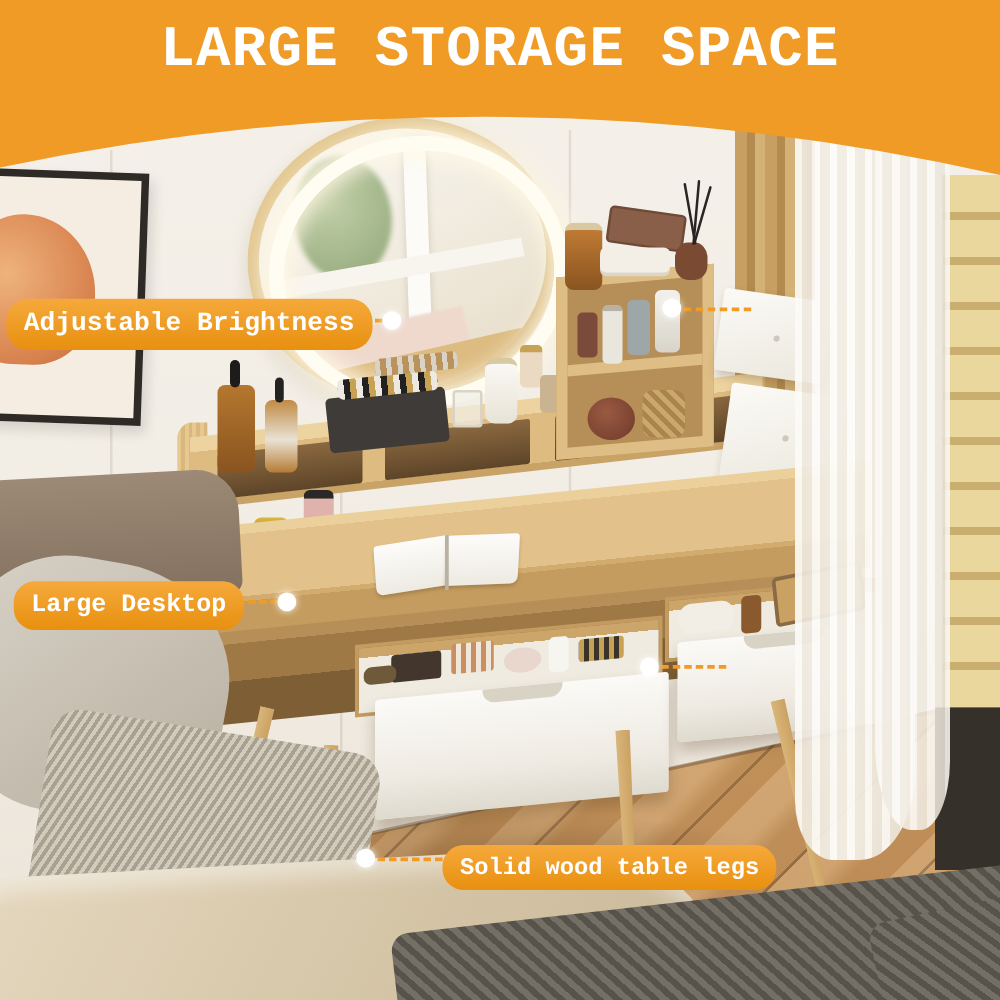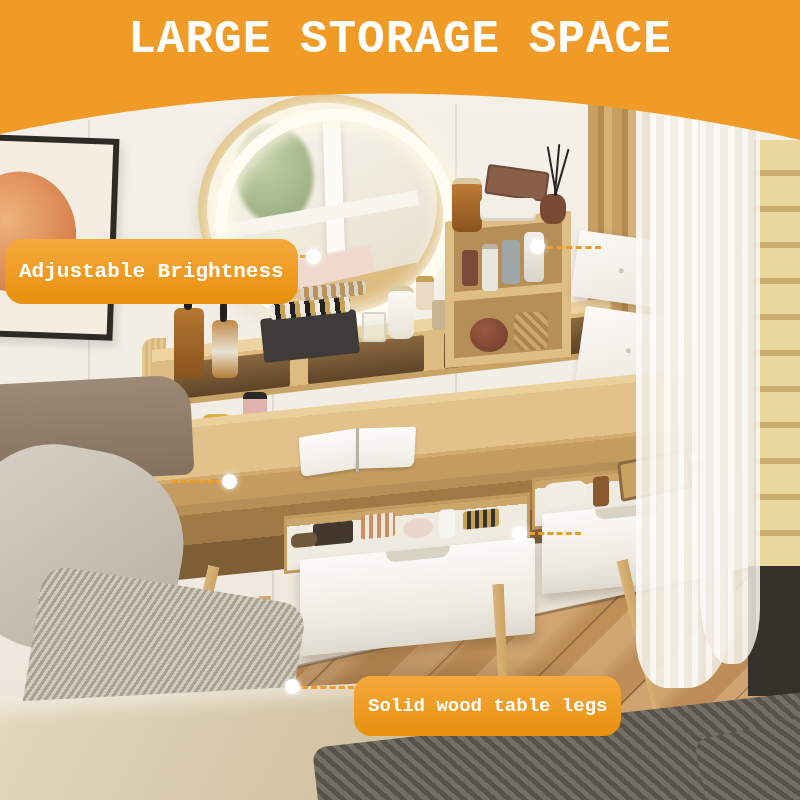--- a/index.html
+++ b/index.html
@@ -125,21 +125,21 @@
        repeating-linear-gradient(90deg,rgba(255,255,255,.55) 0 6px,rgba(226,219,205,.35) 6px 14px),
        linear-gradient(90deg,rgba(246,242,235,.82),rgba(251,248,242,.95) 40%,rgba(240,234,224,.85));}
   #sheer1{left:636px;top:0;width:96px;height:688px;border-radius:0 0 46% 32%/0 0 72px 48px;}
   #sheer2{left:700px;top:0;width:60px;height:664px;border-radius:0 0 40% 48%/0 0 56px 70px;opacity:.94;}
 
   
   .banner{left:0;top:0;width:800px;height:148px;}
   .banner path{fill:var(--accent,#EF9B26);}
   .title{left:0;top:14px;width:800px;text-align:center;color:var(--label-text,#fff);
        font-size:46px;font-weight:bold;letter-spacing:1px;}
-  .pill{display:flex;align-items:center;white-space:nowrap;padding:16px 14px;height:31px;
+  .pill{display:flex;align-items:center;white-space:nowrap;padding:4px 14px;height:31px;
        border-radius:17px;color:var(--label-text,#fff);font-weight:bold;font-size:20px;
        background:linear-gradient(180deg,var(--pill-top,#F5A93B),var(--pill-bottom,#E8900F));}
   #pill-brightness{left:5px;top:239px;height:33px;font-size:21px;border-radius:18px;}
   #pill-organizer{left:601px;top:232px;}
   #pill-desktop{left:11px;top:465px;}
   #pill-drawer{left:581px;top:517px;}
   #pill-legs{left:354px;top:676px;height:28px;font-size:19px;}
   .dash{height:0;border-top:3px dashed var(--accent,#EF9B26);}
   #dash-brightness{left:224px;top:255px;width:82px;}
   #dash-organizer{left:547px;top:246px;width:54px;}
@@ -286,15 +286,16 @@
   <div class="abs dash" id="dash-drawer"></div>
   <div class="abs dash" id="dash-legs"></div>
 
   <div class="abs dot" id="dot-brightness"></div>
   <div class="abs dot" id="dot-organizer"></div>
   <div class="abs dot" id="dot-desktop"></div>
   <div class="abs dot" id="dot-drawer"></div>
   <div class="abs dot" id="dot-legs"></div>
 
   <div class="abs pill" id="pill-brightness">Adjustable Brightness</div>
+  <div class="abs pill" id="pill-desktop">Large Desktop</div>
   <div class="abs pill" id="pill-legs">Solid wood table legs</div>
 
 </div>
 
 </body></html>

